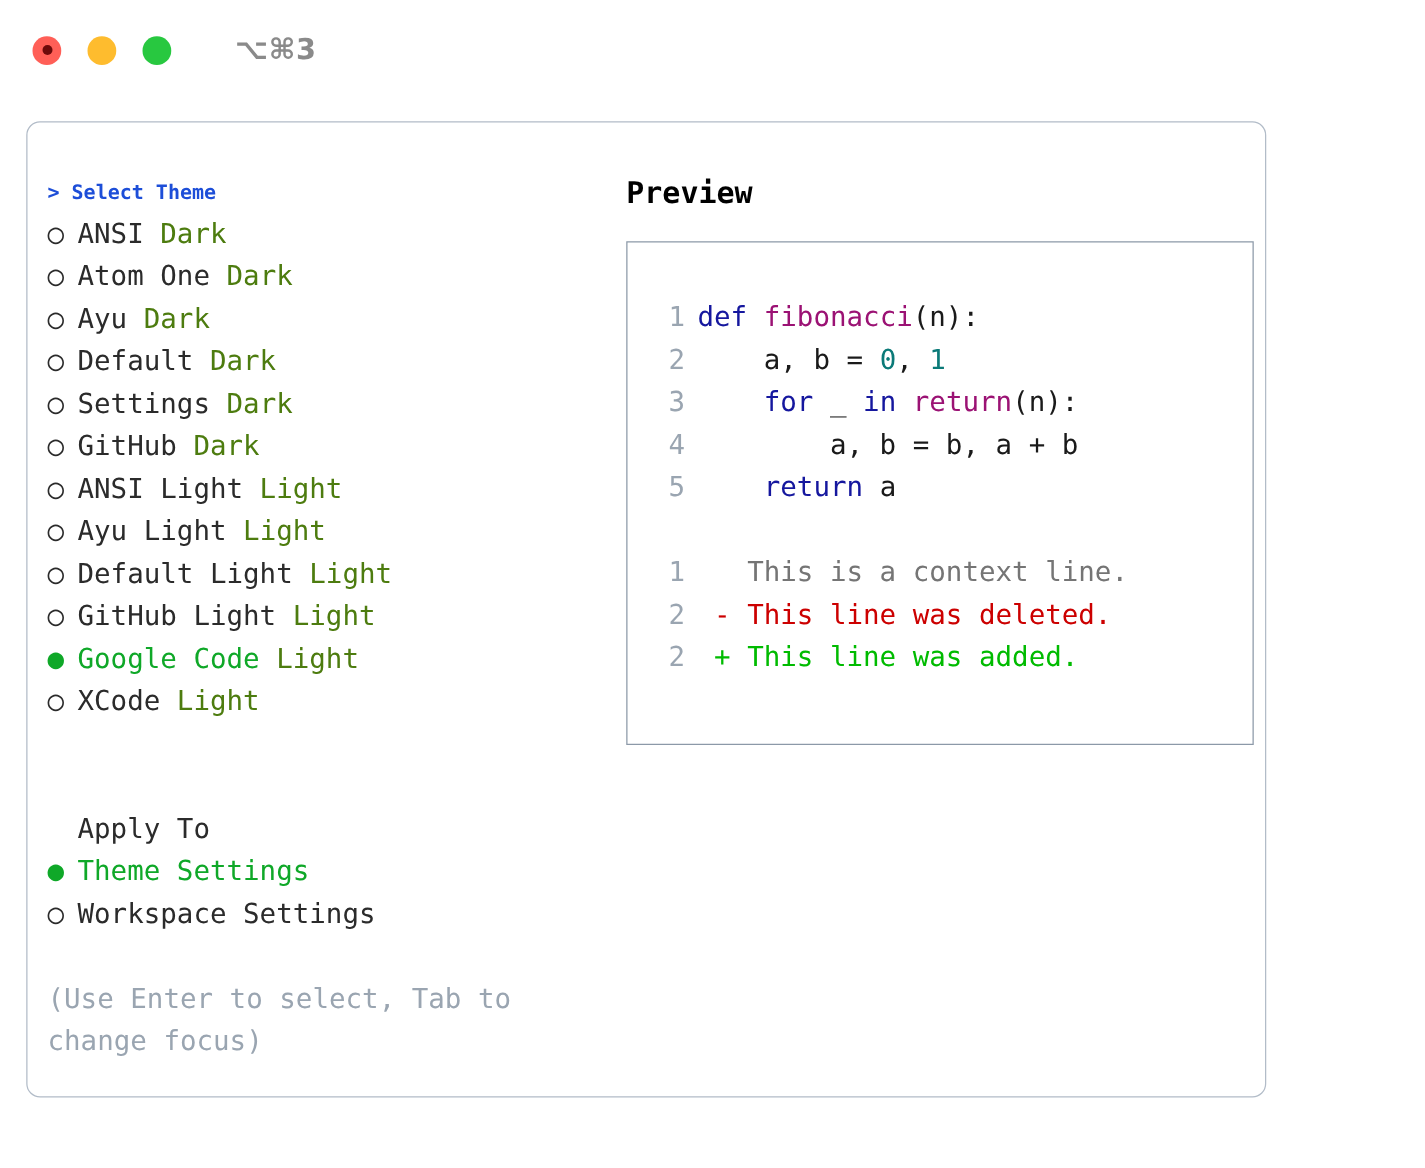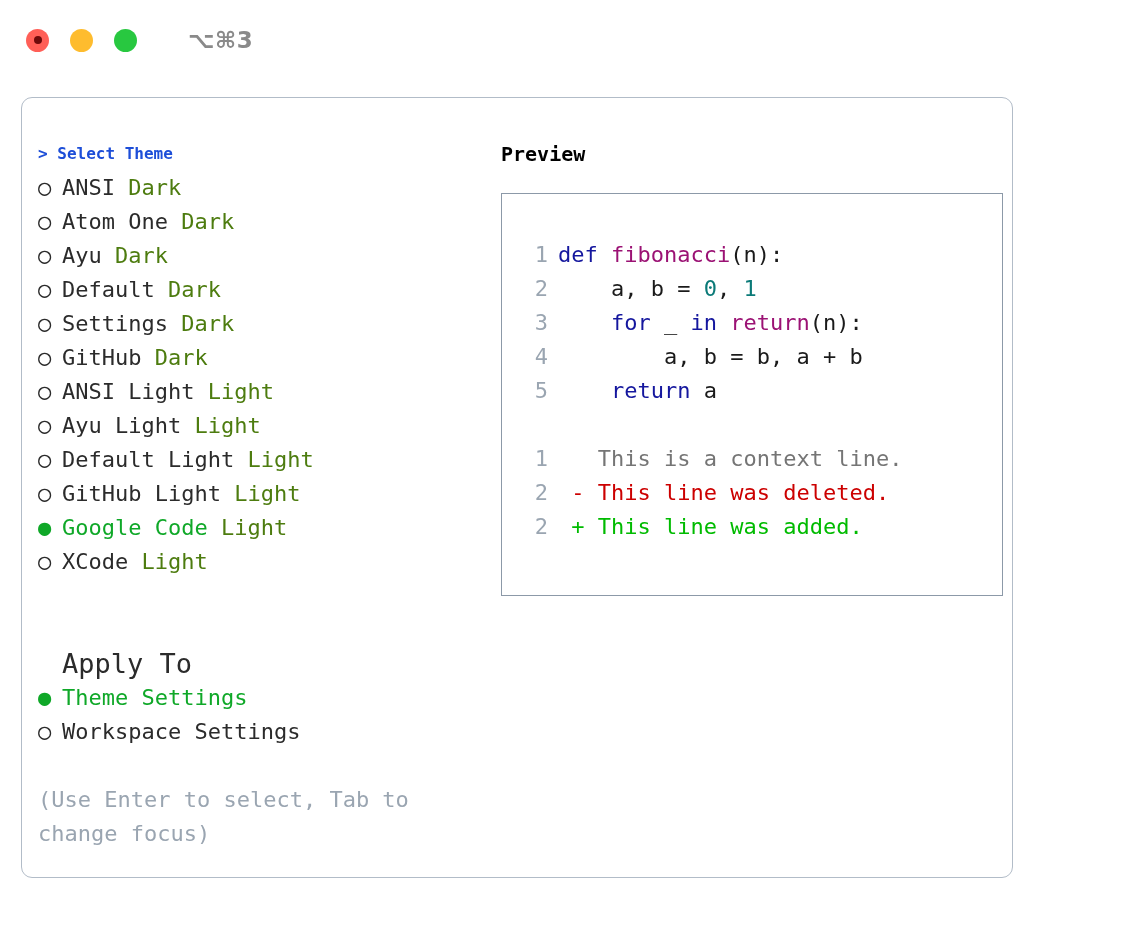--- a/index.html
+++ b/index.html
@@ -98,21 +98,21 @@
     display: inline-block;
     width: 24px;
   }
   .opt-name { color: #2b2b2b; }
   .opt-tag  { color: #4d7c0f; text-align: right; }
   .opt-row.selected .opt-name,
   .opt-row.selected .bullet { color: #0fa828; }
 
   #apply-block { margin-top: 68px; }
   #apply-title {
-    font-size: 27px;
+    font-size: 22px;
     line-height: 34px;
     color: #2b2b2b;
     white-space: pre;
     padding-left: 24px;
   }
   #hint {
     margin-top: 34px;
     font-size: 22px;
     line-height: 34px;
     color: #9aa5b1;
@@ -120,21 +120,21 @@
   }
 
   
   #right-col {
     position: absolute;
     left: 479px;
     top: 39px;
     width: 490px;
   }
   #preview-title {
-    font-size: 20px;
+    font-size: 24px;
     font-weight: bold;
     color: #000000;
     line-height: 34px;
     white-space: pre;
   }
   #preview-box {
     margin-top: 22px;
     width: 502px;
     height: 403px;
     border: 1.6px solid #8c99a8;

